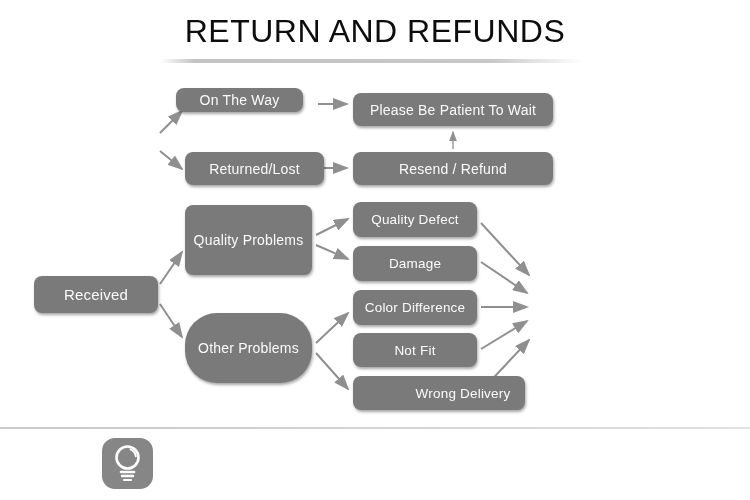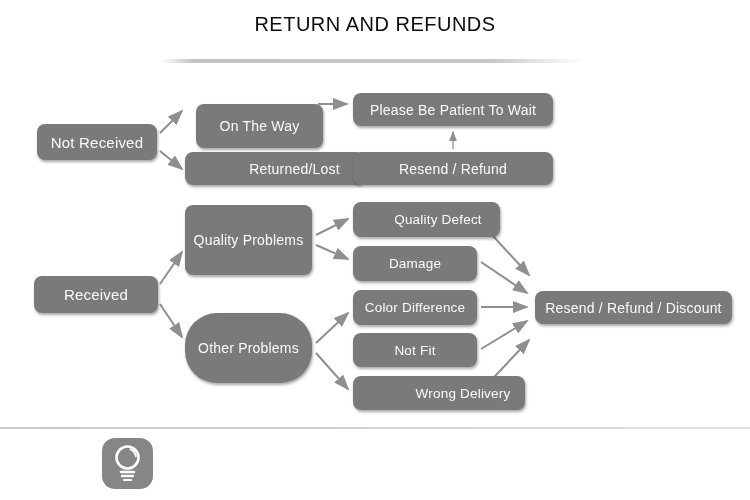--- a/index.html
+++ b/index.html
@@ -1,19 +1,19 @@
 <!DOCTYPE html>
 <html><head>
 <meta charset="utf-8">
 <style>
   html,body{margin:0;padding:0;background:#ffffff;}
   body{width:750px;height:500px;overflow:hidden;font-family:"Liberation Sans",sans-serif;}
   .canvas{position:relative;width:750px;height:500px;background:#ffffff;}
   .title{position:absolute;top:13px;left:0;width:100%;text-align:center;margin:0;
-         font-size:20px;font-weight:400;letter-spacing:.5px;color:#0d0d0d;}
+         font-size:32px;font-weight:400;letter-spacing:.5px;color:#0d0d0d;}
   .title-underline{position:absolute;left:160px;top:59px;width:424px;height:4px;border-radius:2px;
          background:linear-gradient(to right, rgba(185,185,185,0) 0%, rgba(185,185,185,.85) 8%,
                     rgba(190,190,190,.85) 78%, rgba(190,190,190,0) 100%);
          filter:blur(.6px);}
   .arrows{position:absolute;left:0;top:0;width:750px;height:500px;pointer-events:none;}
   .node{position:absolute;background:#7a7a7a;color:#fbfbfb;border-radius:8px;
         display:flex;align-items:center;justify-content:center;text-align:center;
         font-size:14px;letter-spacing:.2px;box-shadow:1px 2px 3px rgba(0,0,0,.35);}
   .node.lg{font-size:15px;}
   .node.sm{font-size:13.5px;}
@@ -51,34 +51,32 @@
       <line x1="316" y1="343" x2="348" y2="313" marker-end="url(#ah)"></line>
       <line x1="316" y1="353" x2="348" y2="389" marker-end="url(#ah)"></line>
       <line x1="481" y1="223" x2="529" y2="275" marker-end="url(#ah)"></line>
       <line x1="481" y1="262" x2="527" y2="293" marker-end="url(#ah)"></line>
       <line x1="481" y1="307" x2="527" y2="307" marker-end="url(#ah)"></line>
       <line x1="481" y1="349" x2="527" y2="321" marker-end="url(#ah)"></line>
       <line x1="481" y1="391" x2="529" y2="340" marker-end="url(#ah)"></line>
     </g>
   </svg>
 
-  <div class="node lg" style="left:37px;top:124px;width:120px;height:36px;">Not Received</div>
-  <div class="node" style="left:196px;top:88px;width:127px;height:44px;margin-top:16px;">On The Way</div>
-  <div class="node" style="left:185px;top:152px;width:139px;height:33px;padding-left:40px;">Returned/Lost</div>
+  <div class="node" style="left:176px;top:88px;width:127px;height:24px;">On The Way</div>
+  <div class="node" style="left:185px;top:152px;width:139px;height:33px;">Returned/Lost</div>
   <div class="node" style="left:353px;top:93px;width:200px;height:33px;">Please Be Patient To Wait</div>
   <div class="node" style="left:353px;top:152px;width:200px;height:33px;">Resend / Refund</div>
   <div class="node lg" style="left:34px;top:276px;width:124px;height:37px;">Received</div>
   <div class="node" style="left:185px;top:205px;width:127px;height:70px;">Quality Problems</div>
   <div class="node" style="left:185px;top:313px;width:127px;height:70px;border-radius:32px;">Other Problems</div>
-  <div class="node sm" style="left:353px;top:202px;width:124px;height:35px;padding-left:23px;">Quality Defect</div>
+  <div class="node sm" style="left:353px;top:202px;width:124px;height:35px;">Quality Defect</div>
   <div class="node sm" style="left:353px;top:246px;width:124px;height:35px;">Damage</div>
   <div class="node sm" style="left:353px;top:290px;width:124px;height:35px;">Color Difference</div>
   <div class="node sm" style="left:353px;top:333px;width:124px;height:34px;">Not Fit</div>
   <div class="node sm" style="left:353px;top:376px;width:124px;height:34px;padding-left:48px;">Wrong Delivery</div>
-  <div class="node" style="left:535px;top:291px;width:197px;height:33px;">Resend / Refund / Discount</div>
 
   <div class="footer-divider"></div>
 
   <div class="bulb-box">
     <svg width="51" height="51" viewBox="0 0 51 51">
       <circle cx="25.5" cy="19.5" r="11" fill="none" stroke="#ffffff" stroke-width="2.6"></circle>
       <path d="M28.5,11.3 A8.8,8.8 0 0 1 33.8,18.2" fill="none" stroke="#ffffff" stroke-width="2" stroke-linecap="round"></path>
       <line x1="19" y1="34" x2="32" y2="34" stroke="#ffffff" stroke-width="2.6" stroke-linecap="round"></line>
       <line x1="20" y1="38" x2="31" y2="38" stroke="#ffffff" stroke-width="2.4" stroke-linecap="round"></line>
       <line x1="22" y1="42" x2="29" y2="42" stroke="#ffffff" stroke-width="2.2" stroke-linecap="round"></line>

